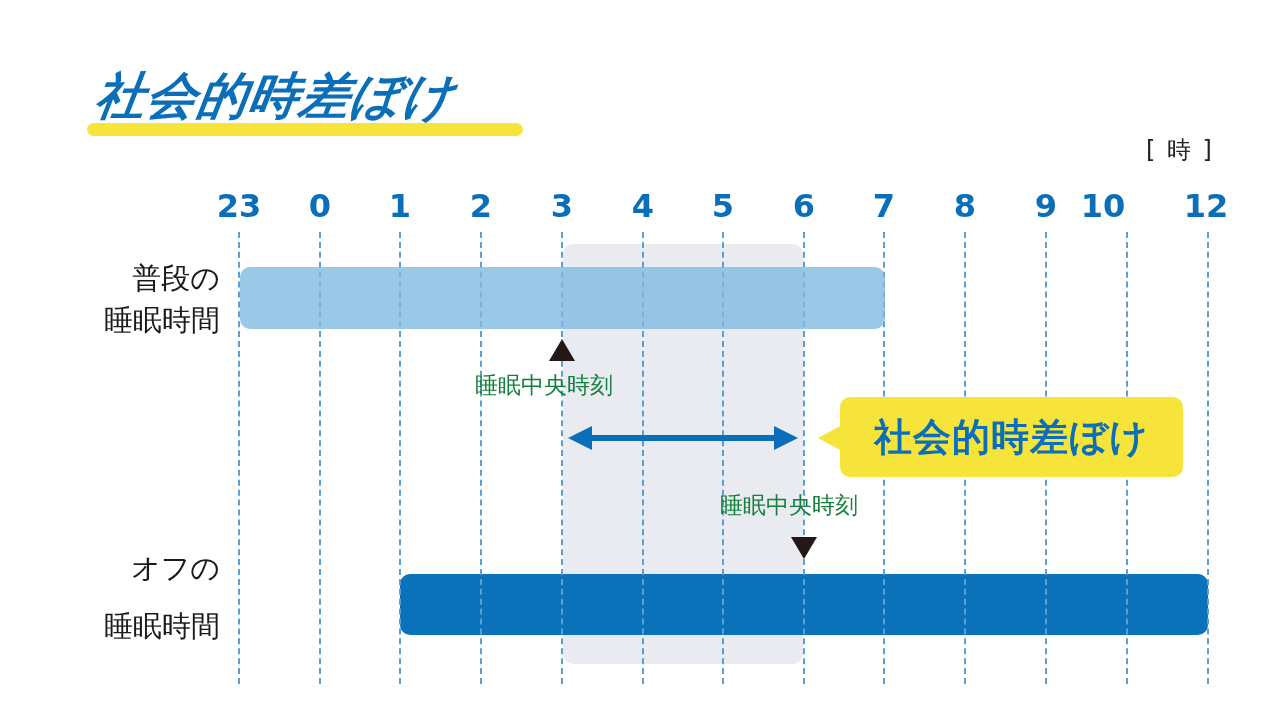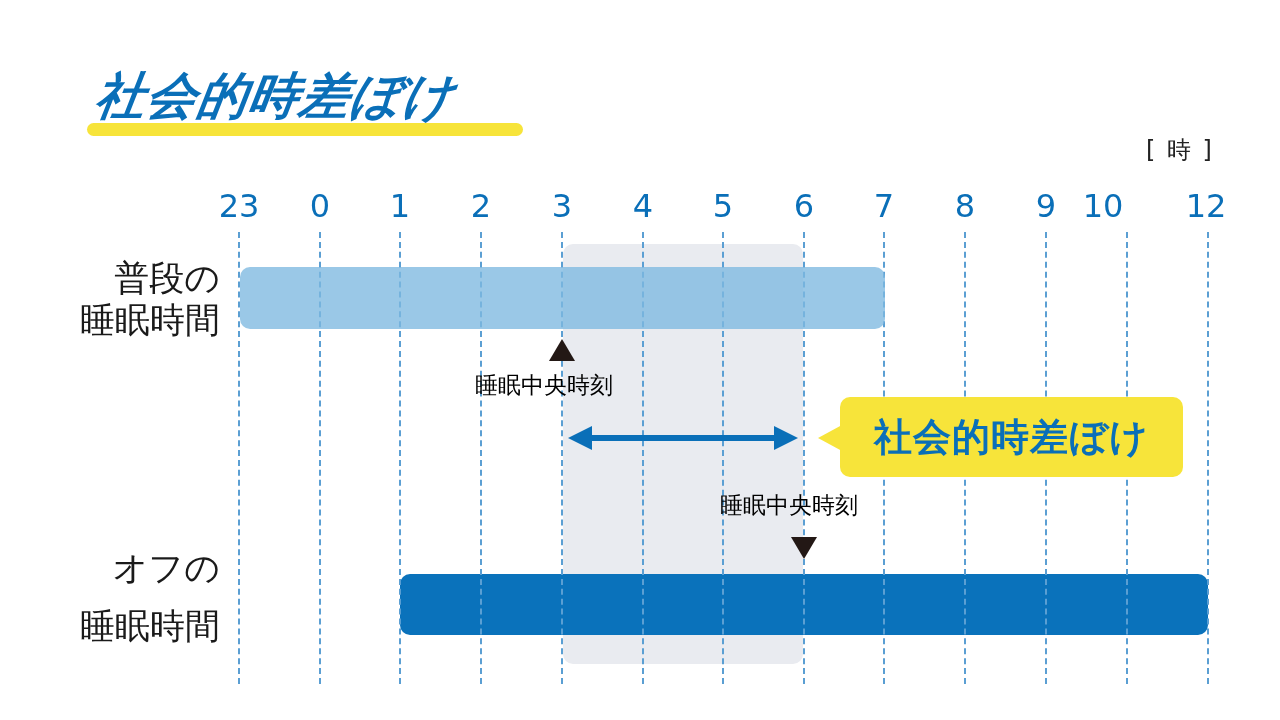--- a/index.html
+++ b/index.html
@@ -11,41 +11,41 @@
               background:#f7e43a; border-radius:7px; }
   .title { position:absolute; left:96px; top:56px; height:80px; line-height:80px;
            font-size:50px; font-weight:bold; font-style:italic; color:#0a6fb8;
            letter-spacing:1px; transform:skewX(-8deg); white-space:nowrap;
            mix-blend-mode:multiply; }
 
   .unit { position:absolute; left:1146px; top:134px; font-size:24px; color:#222;
           letter-spacing:2px; }
 
   .tick { position:absolute; top:186px; width:80px; margin-left:-40px; text-align:center;
-          font-size:32px; font-weight:normal; color:#0a6fb8; line-height:40px; }
+          font-size:32px; font-weight:bold; color:#0a6fb8; line-height:40px; }
 
   .grid { position:absolute; top:232px; height:452px; width:0;
           border-left:2px dashed #5b9fd3; margin-left:-1px; }
 
   .band { position:absolute; left:563px; top:244px; width:240px; height:420px;
           background:#e9ebf0; border-radius:10px; }
 
   .bar-usual { position:absolute; left:240px; top:267px; width:645px; height:62px;
                background:#7db8e0; opacity:0.78; border-radius:10px; }
   .bar-off { position:absolute; left:400px; top:574px; width:808px; height:61px;
              background:#0a72bb; border-radius:10px; }
 
   .row-label { position:absolute; left:60px; width:160px; text-align:right;
-               font-size:35px; line-height:40px; color:#1a1a1a; }
+               font-size:29px; line-height:40px; color:#1a1a1a; }
 
   .tri-up { position:absolute; width:0; height:0; border-left:13px solid transparent;
             border-right:13px solid transparent; border-bottom:22px solid #231815; }
   .tri-down { position:absolute; width:0; height:0; border-left:13px solid transparent;
               border-right:13px solid transparent; border-top:22px solid #231815; }
-  .mid-label { position:absolute; font-size:23px; color:#000000; white-space:nowrap; }
+  .mid-label { position:absolute; font-size:23px; color:#15803d; white-space:nowrap; }
 
   .arrow { position:absolute; left:568px; top:426px; width:230px; height:24px; }
 
   .callout { position:absolute; left:840px; top:397px; width:343px; height:80px;
              background:#f7e43a; border-radius:10px; }
   .callout-tail { position:absolute; left:818px; top:425px; width:0; height:0;
                   border-top:13px solid transparent; border-bottom:13px solid transparent;
                   border-right:24px solid #f7e43a; }
   .callout-text { position:absolute; left:0; top:0; width:100%; height:100%;
                   text-align:center; line-height:80px; font-size:38px; font-weight:bold;

